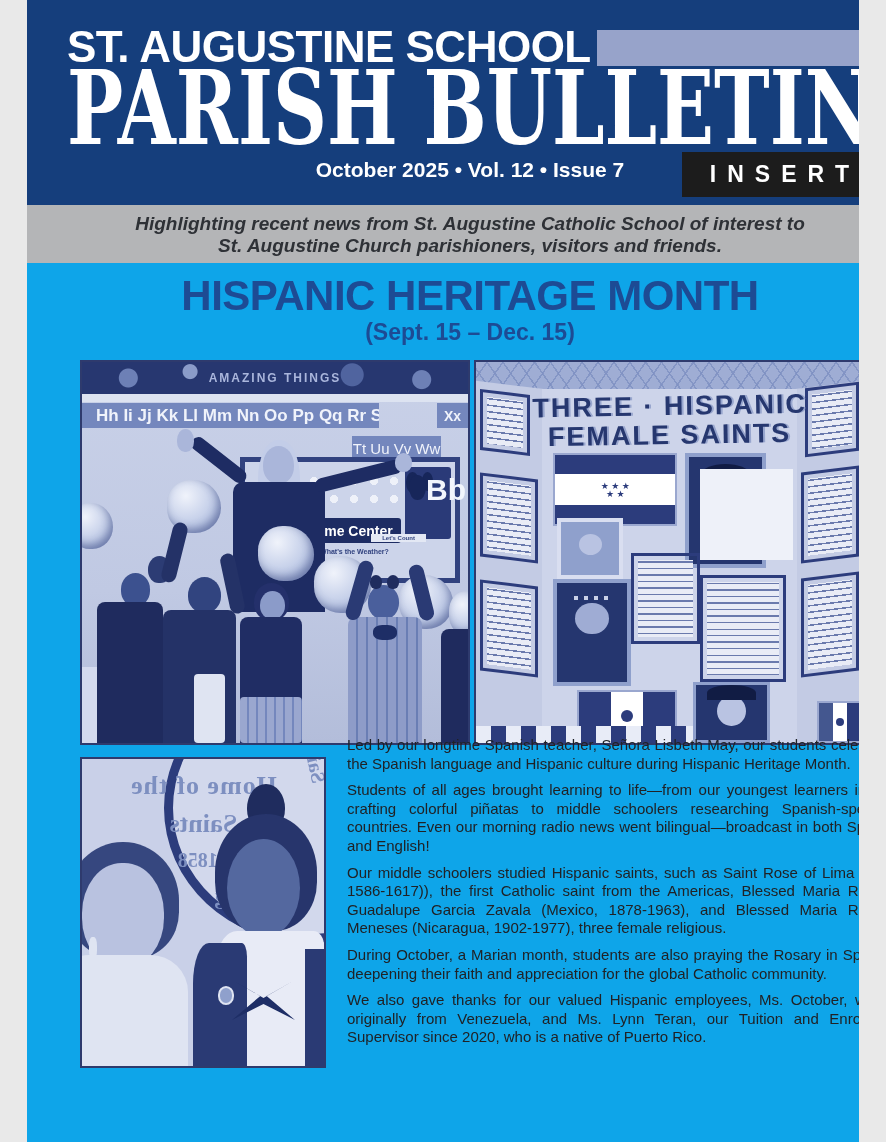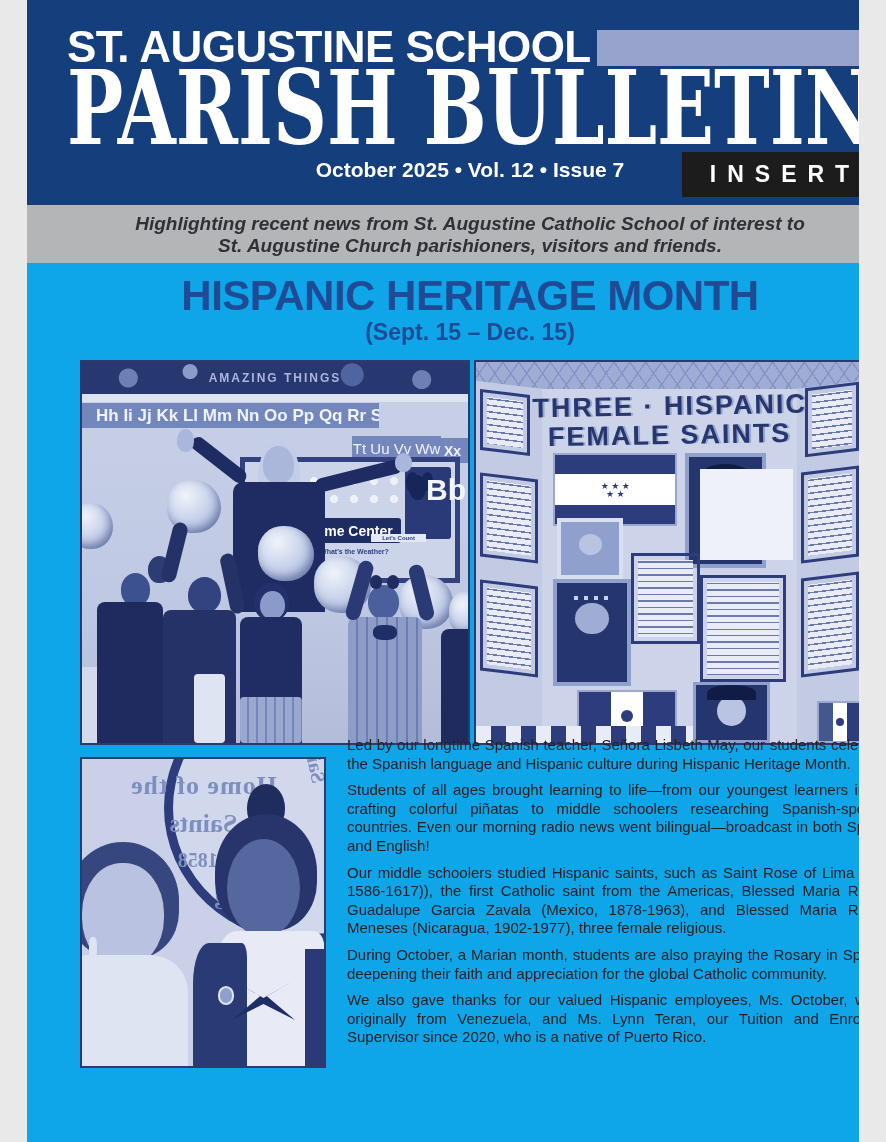--- a/index.html
+++ b/index.html
@@ -43,21 +43,21 @@
     background-image:radial-gradient(circle at 12% 50%, #6d80b6 0 9px, transparent 10px),
       radial-gradient(circle at 28% 30%, #8b9cc9 0 7px, transparent 8px),
       radial-gradient(circle at 88% 55%, #6d80b6 0 9px, transparent 10px),
       radial-gradient(circle at 70% 40%, #50649f 0 11px, transparent 12px);
     color:#aab6dc; font-weight:bold; font-size:12px; letter-spacing:2px;
     display:flex; align-items:center; justify-content:center; }
   .cl-shelf { left:0; top:8.5%; width:100%; height:2%; background:#dde3f1; }
   .cl-abc1 { left:0; top:10.8%; width:77%; height:6.6%; background:#7487bd; color:#f0f3fb; font-weight:bold;
     font-size:17px; display:flex; align-items:center; padding-left:14px; white-space:nowrap; overflow:hidden; }
   .cl-abc-end { left:92%; top:10.8%; width:8%; height:6.6%; background:#7487bd; color:#f0f3fb; font-weight:bold;
-    font-size:14px; display:flex; align-items:center; justify-content:center;margin-top:35px; }
+    font-size:14px; display:flex; align-items:center; justify-content:center; }
   .cl-abc2 { left:70%; top:19.5%; width:23%; height:6.2%; background:#7487bd; color:#f0f3fb; font-weight:normal;
     font-size:15px; display:flex; align-items:center; justify-content:center; }
   .cl-board { left:41%; top:25%; width:57%; height:33%; background:#ccd4ea; border:5px solid #31427f; }
   .cl-nums { left:28%; top:8%; width:52%; height:34%;
     background-image:radial-gradient(circle 6px, #eef1f9 64%, transparent 66%); background-size:20px 18px; }
   .cl-board-title { left:28%; top:48%; width:46%; height:22%; background:#1d2c63; color:#fff; font-weight:bold;
     font-size:14px; display:flex; align-items:center; justify-content:center; border-radius:3px; }
   .cl-board-sub { left:32%; top:74%; width:40%; text-align:center; color:#31427f; font-weight:bold; font-size:7px; }
   .cl-bb-panel { left:76%; top:4%; width:22%; height:62%; background:#2a3a78; border-radius:3px; }
   .cl-bear { left:10%; top:12%; width:36%; height:34%; background:#17265a; border-radius:50%;

